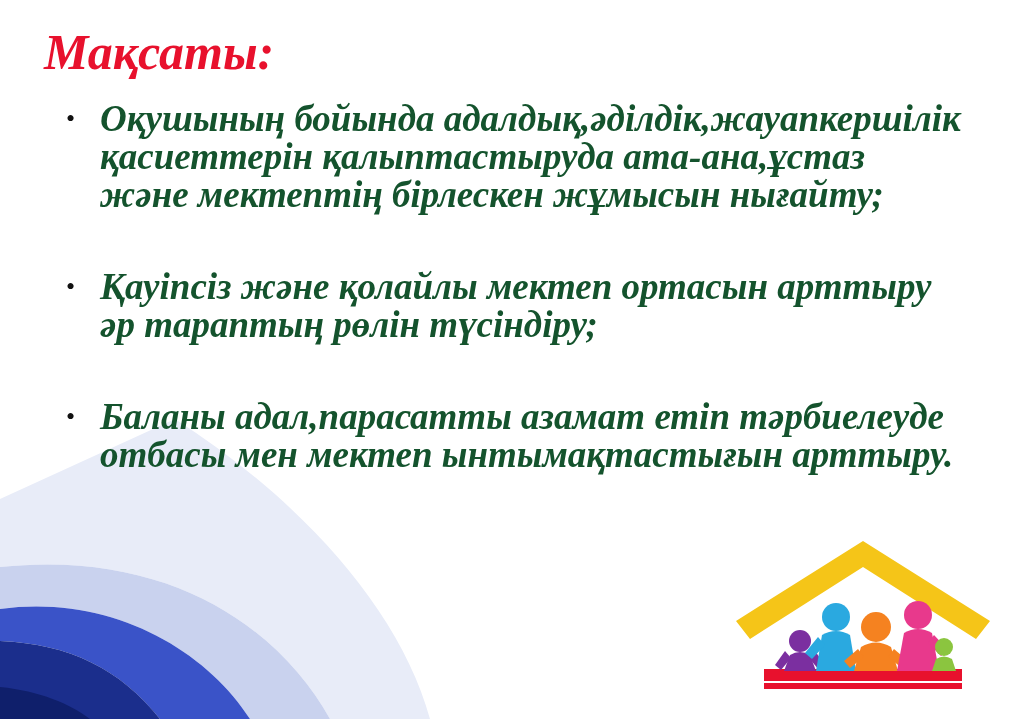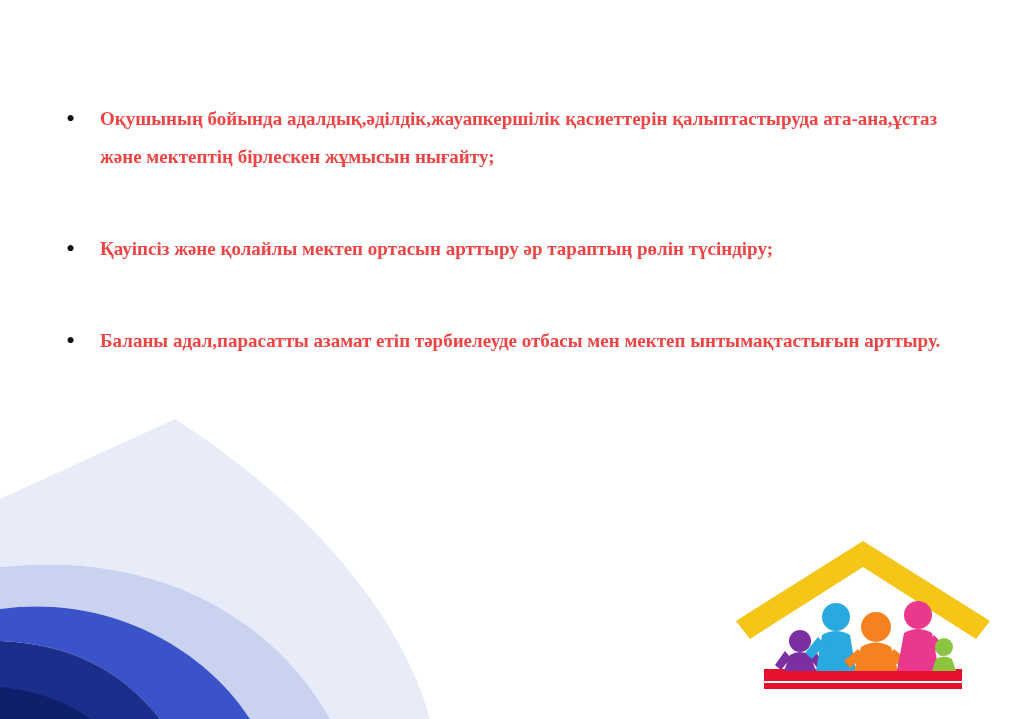--- a/index.html
+++ b/index.html
@@ -66,24 +66,25 @@
     width: 34px;
     font-size: 26px;
     line-height: 38px;
     color: #111111;
     text-align: left;
     padding-left: 4px;
   }
   .bullet-text {
     flex: 1 1 auto;
     font-family: "Liberation Serif", serif;
+    font-style: italic;
     font-weight: bold;
-    font-size: 19px;
+    font-size: 37px;
     line-height: 38px;
-    color: #ef4444;
+    color: #14532d;
   }
 
   
   .logo {
     position: absolute;
     right: 26px;
     bottom: 24px;
     width: 270px;
     height: 160px;
   }
@@ -95,20 +96,21 @@
 
   <svg class="ribbons" viewBox="0 0 560 470" preserveAspectRatio="none">
     <path d="M0,250 L175,170 C300,250 400,360 430,470 L330,470 C280,380 170,300 0,318 Z" fill="#e8ecf8"></path>
     <path d="M0,318 C170,300 280,380 330,470 L250,470 C205,400 110,345 0,360 Z" fill="#c9d2ee"></path>
     <path d="M0,360 C110,345 205,400 250,470 L160,470 C120,420 70,395 0,392 Z" fill="#3a53c8"></path>
     <path d="M0,392 C70,395 120,420 160,470 L0,470 Z" fill="#1b2e8c"></path>
     <path d="M0,470 L0,438 C40,442 70,455 90,470 Z" fill="#0f1f6b"></path>
     <path d="M0,250 L175,170 C255,218 330,300 375,380 L330,410 C275,325 180,245 0,272 Z" fill="#ffffff" opacity="0"></path>
   </svg>
 
+  <div class="title">Мақсаты:</div>
 
   <div class="bullets">
 
     <div class="bullet-item">
       <span class="bullet-dot">•</span>
       <span class="bullet-text">Оқушының бойында адалдық,әділдік,жауапкершілік қасиеттерін қалыптастыруда ата-ана,ұстаз және мектептің бірлескен жұмысын нығайту;</span>
     </div>
 
     <div class="bullet-item">
       <span class="bullet-dot">•</span>

